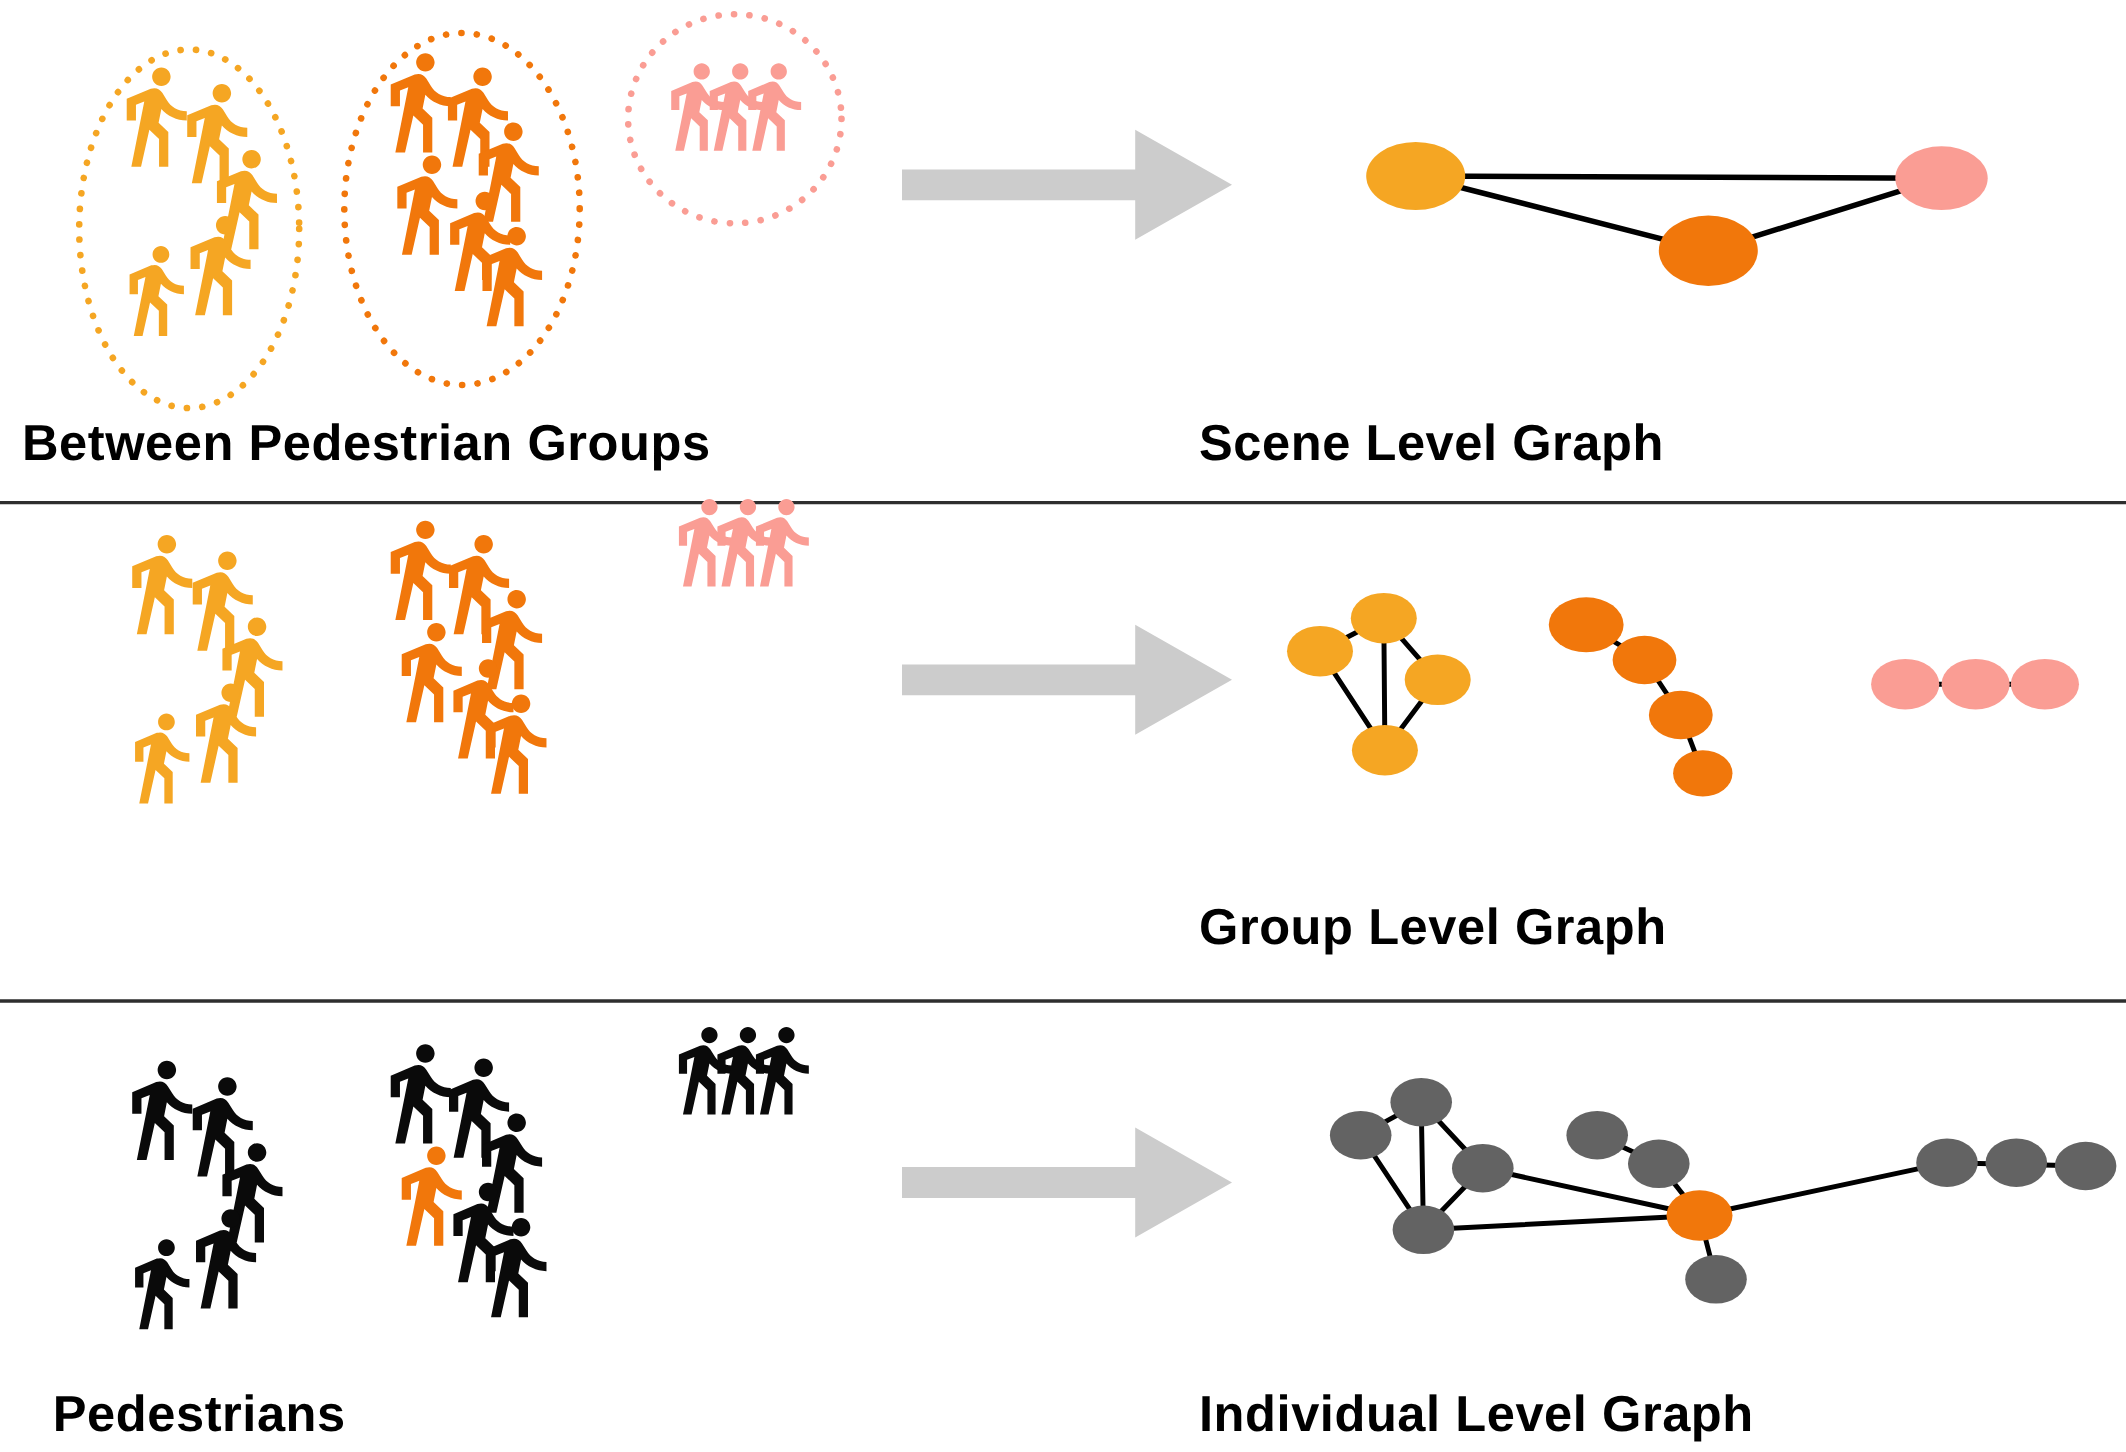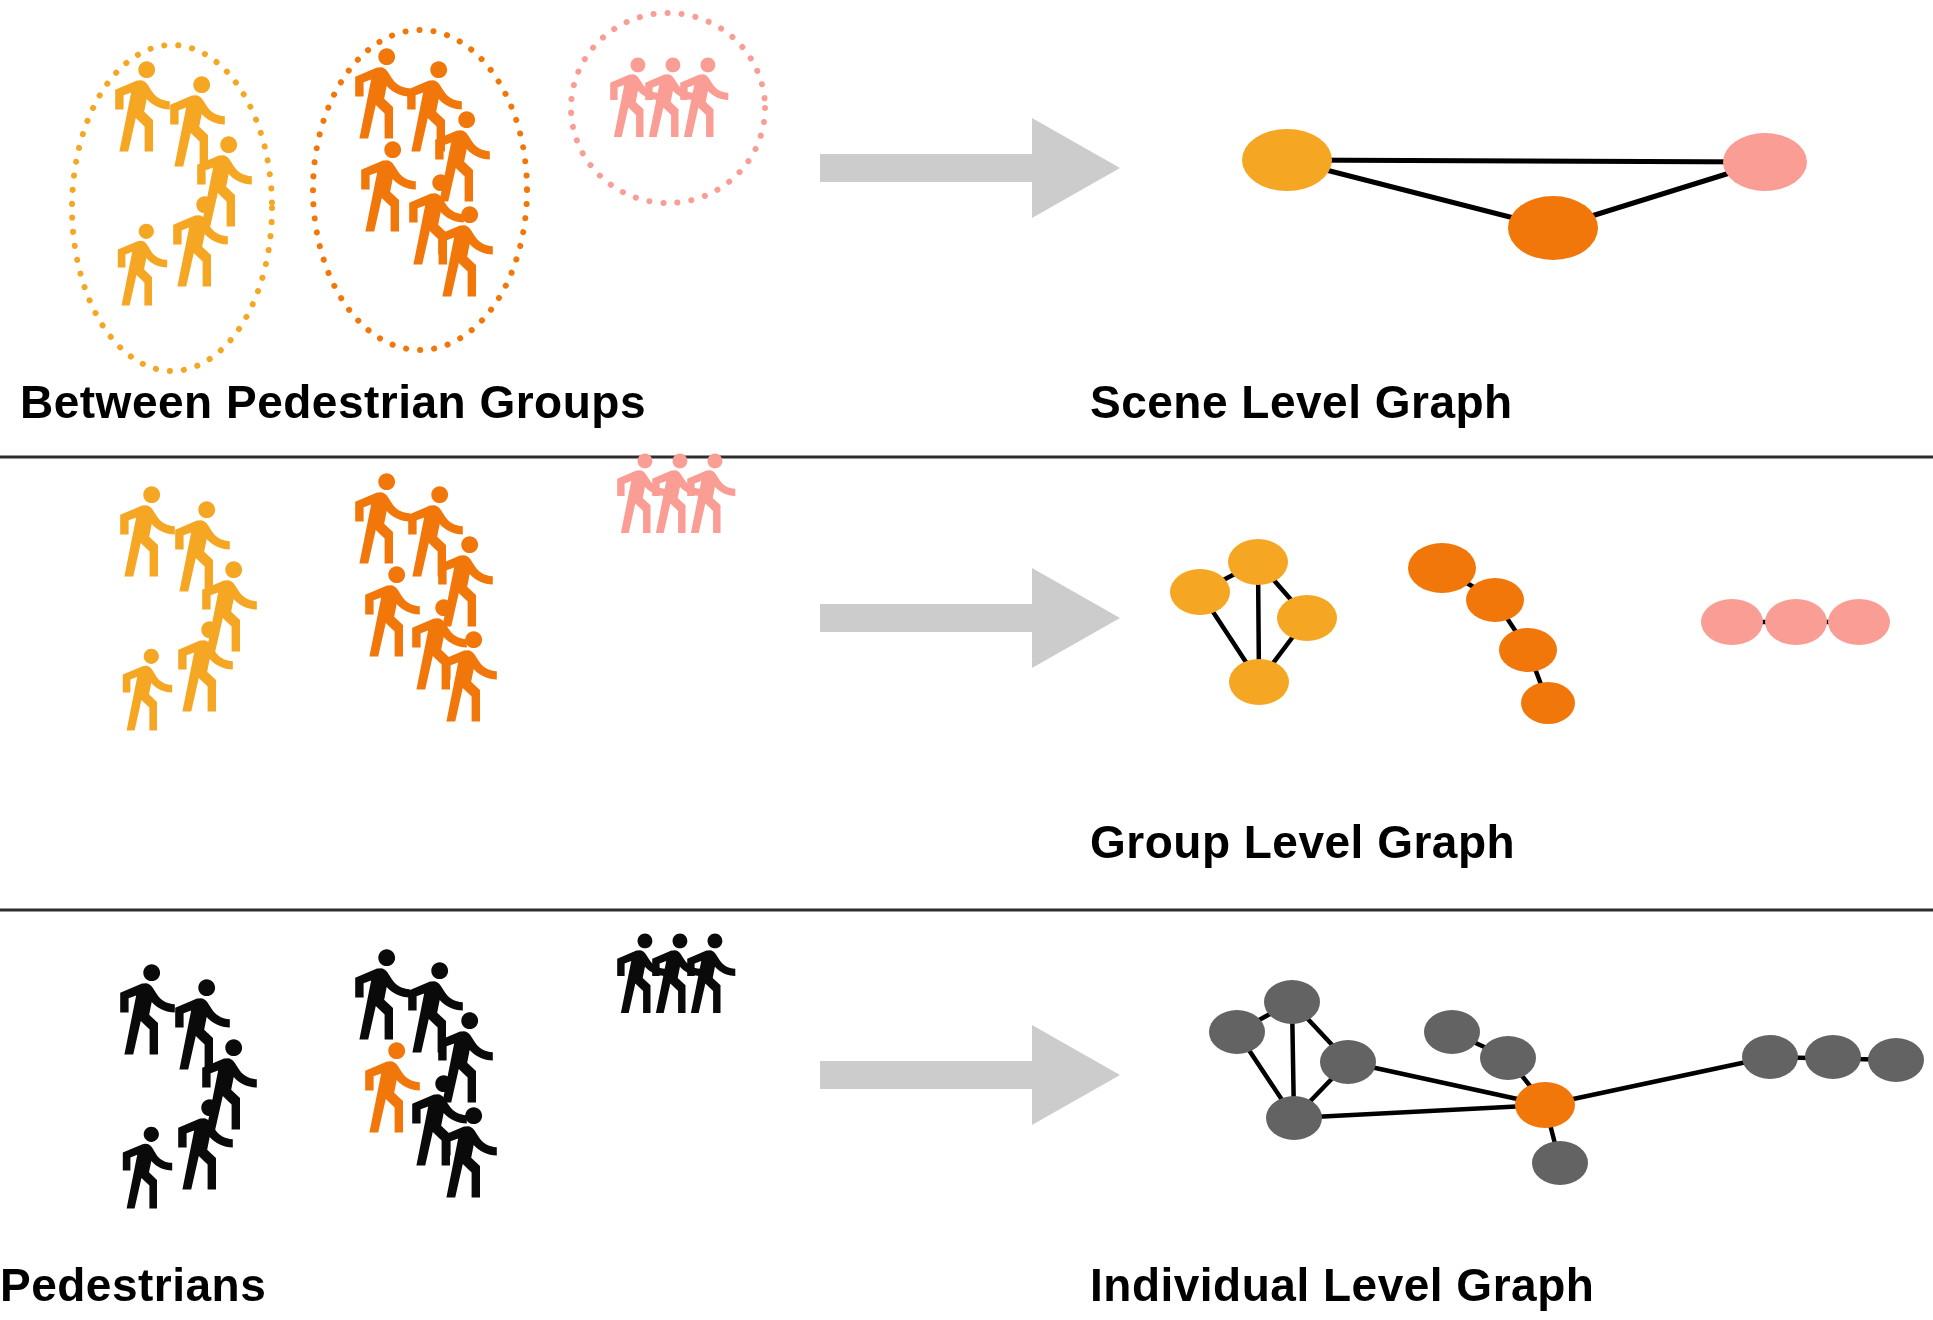--- a/index.html
+++ b/index.html
@@ -4,21 +4,21 @@
 <style>
   html,body{margin:0;padding:0;background:#ffffff;}
   body{width:1933px;height:1320px;position:relative;overflow:hidden;
        font-family:"Liberation Sans",sans-serif;}
   #stage{position:absolute;inset:0;}
   svg{position:absolute;left:0;top:0;}
 
   .lbl{position:absolute;font-weight:bold;font-size:46px;color:#000;
        text-align:left;letter-spacing:0.5px;}
   .lbl-left{left:20px;width:830px;}
-  .lbl-peds{left:0px;width:720px;}
+  .lbl-peds{left:0px;width:720px;padding-left:48px;}
   .lbl-right{left:1090px;width:860px;}
   .r1{top:375px;}.r2{top:815px;}.r3{top:1258px;}
 
   .fy{fill:var(--yellow,#F5A623);}
   .fo{fill:var(--orange,#F1770B);}
   .fp{fill:var(--pink,#FA9D94);}
   .fk{fill:var(--person_black,#0a0a0a);}
   .fg{fill:var(--gray_node,#636363);}
   .farrow{fill:var(--arrow,#cccccc);}
 

